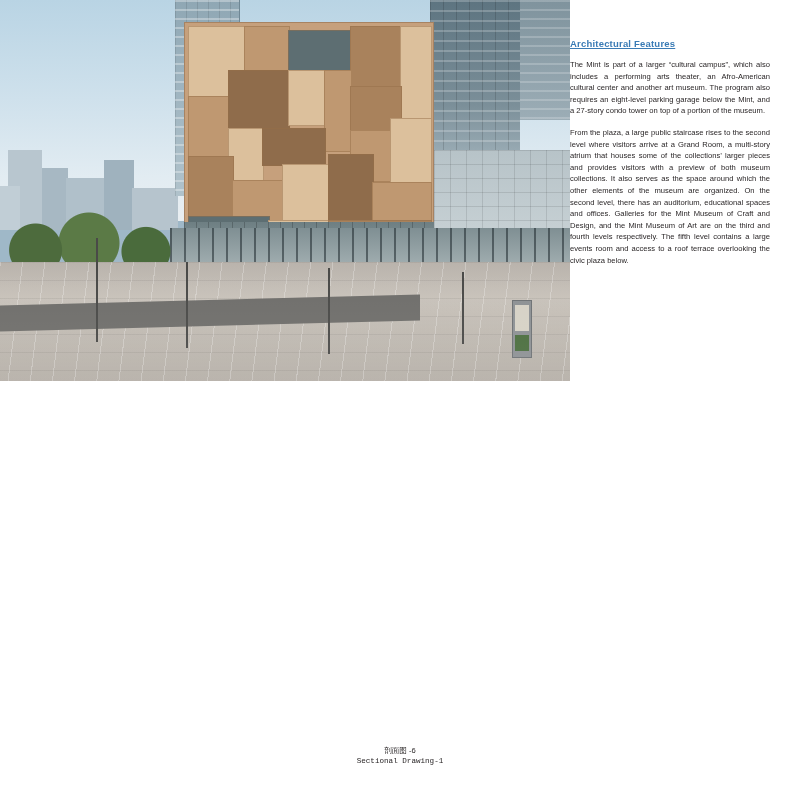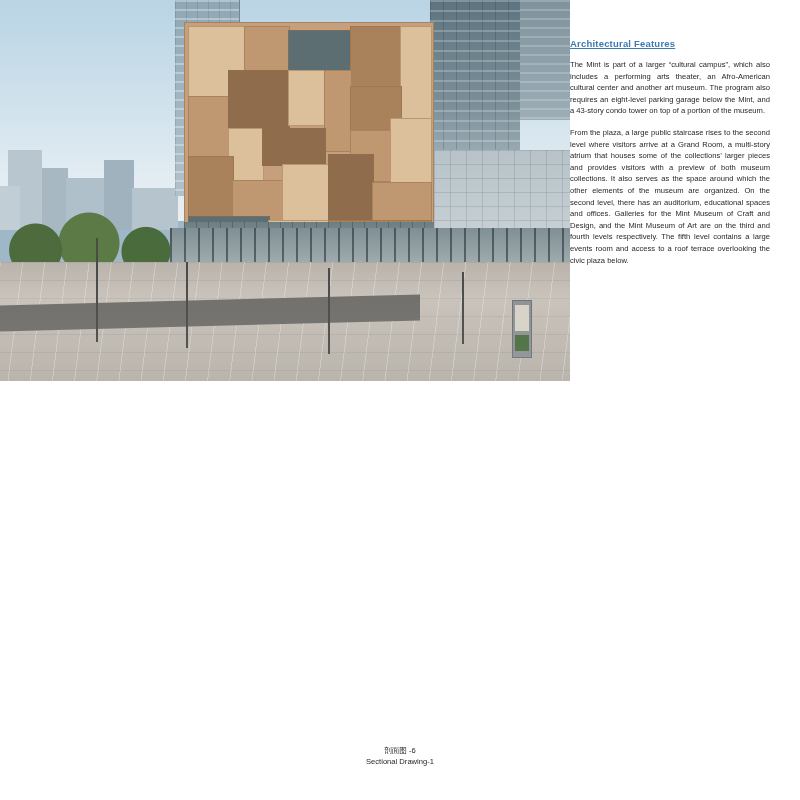--- a/index.html
+++ b/index.html
@@ -209,20 +209,21 @@
     font-size: 7.6px;
     color:#231f20;
     margin:0;
     line-height: 11px;
   }
   .caption .en {
     font-size: 7.6px;
     color:#231f20;
     margin:0;
     line-height: 11px;
+    font-family: Liberation Mono, monospace;
   }
 </style>
 </head>
 <body>
 
 <div class="photo">
   <div class="sky"></div>
 
   <div class="bldg b1"></div>
   <div class="bldg b2"></div>
@@ -280,21 +281,21 @@
   <div class="kiosk">
     <div class="k-top"></div>
     <div class="k-bot"></div>
   </div>
 
   <div class="photo-shade"></div>
 </div>
 
 <div class="textcol">
   <h2 class="feat-title">Architectural Features</h2>
-  <p class="feat-p">The Mint is part of a larger “cultural campus”, which also includes a performing arts theater, an Afro-American cultural center and another art museum. The program also requires an eight-level parking garage below the Mint, and a 43-story condo tower on top of a portion of the museum.</p>
+  <p class="feat-p">The Mint is part of a larger “cultural campus”, which also includes a performing arts theater, an Afro-American cultural center and another art museum. The program also requires an eight-level parking garage below the Mint, and a 27-story condo tower on top of a portion of the museum.</p>
   <p class="feat-p">From the plaza, a large public staircase rises to the second level where visitors arrive at a Grand Room, a multi-story atrium that houses some of the collections’ larger pieces and provides visitors with a preview of both museum collections. It also serves as the space around which the other elements of the museum are organized. On the second level, there has an auditorium, educational spaces and offices. Galleries for the Mint Museum of Craft and Design, and the Mint Museum of Art are on the third and fourth levels respectively. The fifth level contains a large events room and access to a roof terrace overlooking the civic plaza below.</p>
 </div>
 
 <div class="drawing">
 <svg width="800" height="404" viewBox="0 0 800 404" xmlns="http://www.w3.org/2000/svg">
   <defs>
     <pattern id="hatchLight" width="5" height="5" patternUnits="userSpaceOnUse" patternTransform="rotate(45)">
       <line x1="0" y1="0" x2="0" y2="5" stroke="#c9c9c9" stroke-width="1"></line>
     </pattern>
     <g id="fig">

